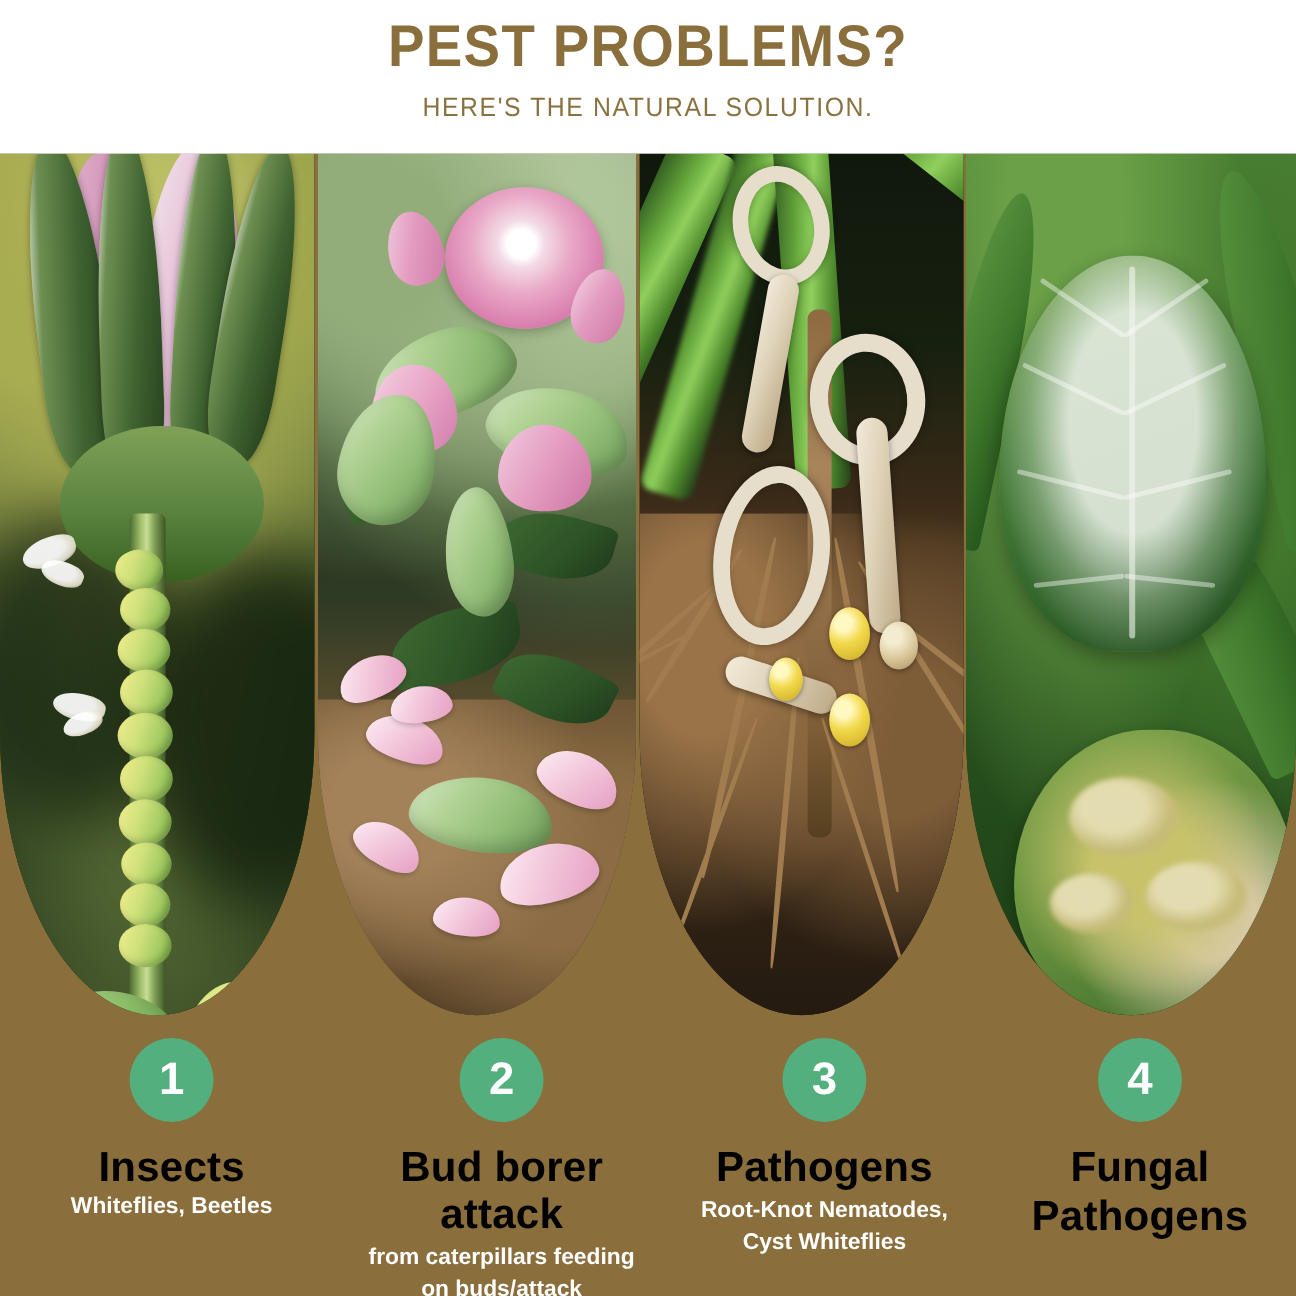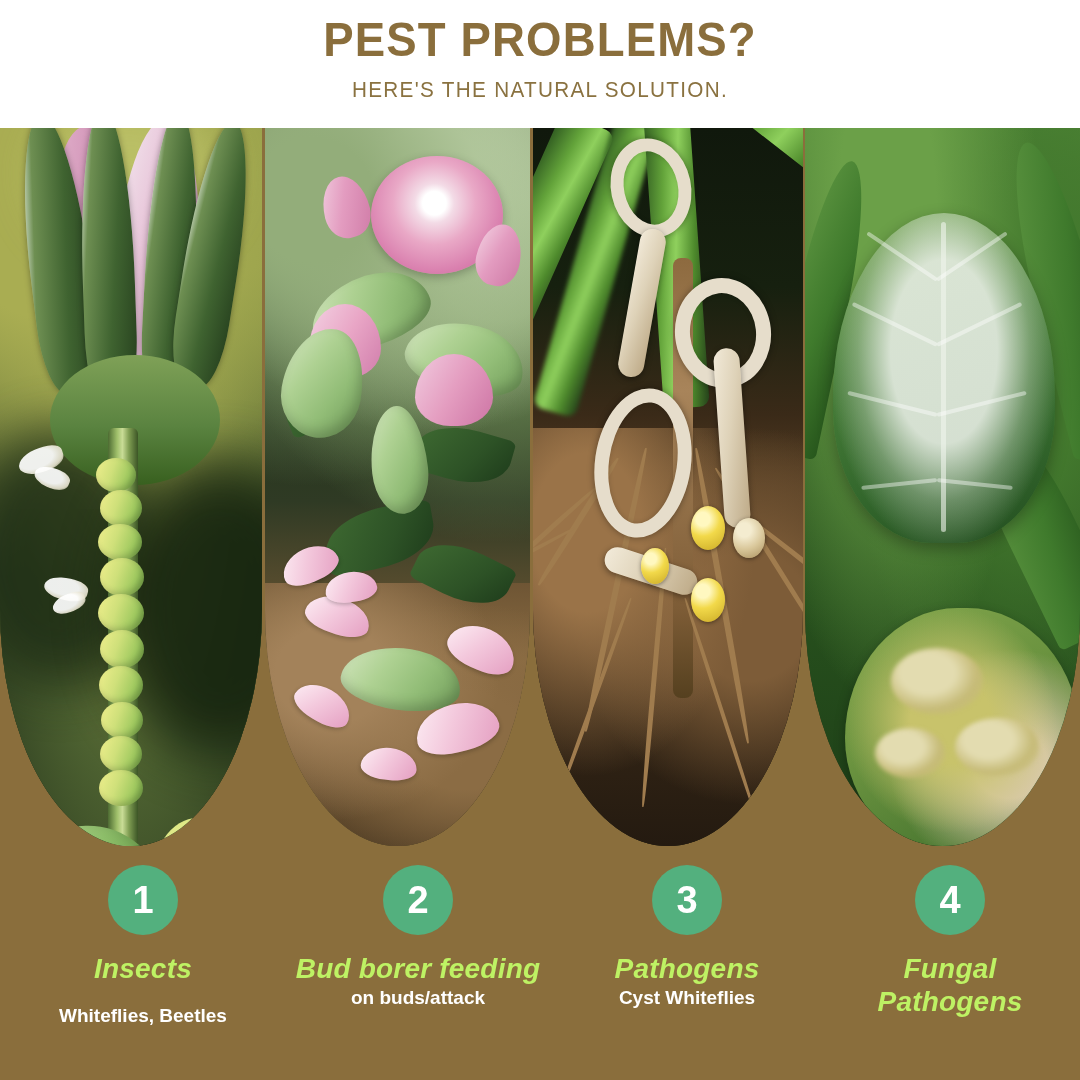--- a/index.html
+++ b/index.html
@@ -232,22 +232,22 @@
   #footer { position:absolute; left:0; top:848px; width:1080px; height:232px; }
   .item { position:absolute; top:0; width:270px; text-align:center; }
   .num {
     width:70px; height:70px; border-radius:50%;
     background:#53b07e; color:#ffffff;
     font-size:38px; font-weight:700; line-height:70px;
     margin:17px auto 0; text-align:center;
     font-family:"Liberation Sans", sans-serif;
   }
   .hd {
-    margin-top:18px; color:#bef264; font-weight:700;
-    font-size:28px; line-height:1.12; letter-spacing:.2px;font-style:italic;
+    margin-top:18px; color:#000000; font-weight:700;
+    font-size:35px; line-height:1.12; letter-spacing:.2px;
   }
   .sub {
     margin-top:5px; color:#ffffff; font-weight:700;
     font-size:19px; line-height:1.3;
   }
   #i1 { left:8px; }
   #i2 { left:283px; }
   #i3 { left:552px; }
   #i4 { left:815px; }
 </style>
@@ -394,32 +394,34 @@
       <div class="lesion" style="left:70px;top:600px;width:70px;height:50px;"></div>
     </div>
   </div>
 </div>
 
 <div id="footer">
 
   <div class="item" id="i1">
     <div class="num">1</div>
     <div class="hd">Insects</div>
-    <div class="sub" style="margin-top:20px;">Whiteflies, Beetles</div>
+    <div class="sub" style="margin-top:2px;">Whiteflies, Beetles</div>
   </div>
 
   <div class="item" id="i2">
     <div class="num">2</div>
-    <div class="hd">Bud borer feeding</div>
+    <div class="hd">Bud borer attack</div>
+    <div class="sub">from caterpillars feeding</div>
     <div class="sub" style="margin-top:2px;">on buds/attack</div>
   </div>
 
   <div class="item" id="i3">
     <div class="num">3</div>
     <div class="hd">Pathogens</div>
+    <div class="sub">Root-Knot Nematodes,</div>
     <div class="sub" style="margin-top:2px;">Cyst Whiteflies</div>
   </div>
 
   <div class="item" id="i4">
     <div class="num">4</div>
     <div class="hd">Fungal</div>
     <div class="hd" style="margin-top:2px;">Pathogens</div>
   </div>
 
 </div>

